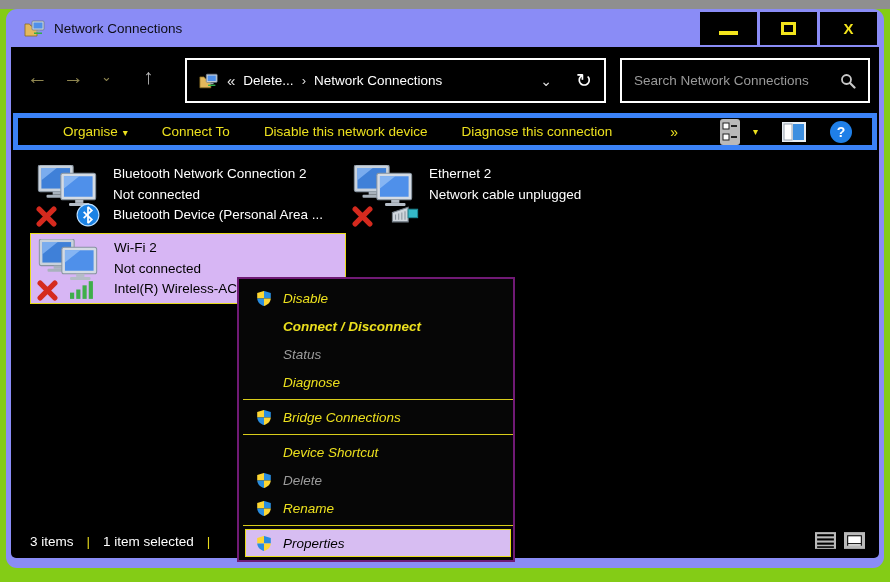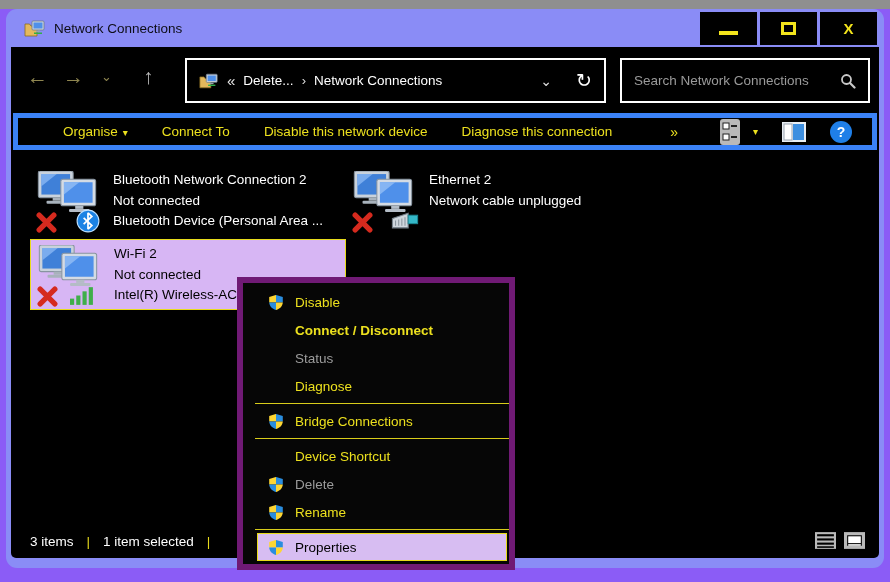--- a/index.html
+++ b/index.html
@@ -1,17 +1,17 @@
 <!DOCTYPE html>
 <html><head>
 <meta charset="utf-8">
 <style>
   * { margin:0; padding:0; box-sizing:border-box; }
   html,body { width:890px; height:582px; background:#000; font-family:"Liberation Sans",sans-serif; }
-  .screen { position:relative; width:890px; height:582px; background:#8b5cf6; overflow:hidden; }
+  .screen { position:relative; width:890px; height:582px; background:#84cc16; overflow:hidden; }
   .top-strip { position:absolute; left:0; top:0; width:890px; height:9px; background:#8f8f8f; }
   .window { position:absolute; left:6px; top:9px; width:878px; height:559px; background:#8a8cf6; border-radius:11px; }
   .titlebar { position:absolute; left:0; top:0; right:0; height:38px; display:flex; align-items:center; }
   .app-icon { margin-left:18px; width:22px; height:19px; }
   .title { margin-left:8px; font-size:13.5px; color:#0d0d16; }
   .controls { position:absolute; top:3px; right:7px; display:flex; gap:3px; }
   .win-btn { width:57px; height:33px; background:#000; display:flex; align-items:center; justify-content:center; cursor:pointer; }
   .glyph-min { width:19px; height:4px; background:#f3e41c; margin-top:8px; }
   .glyph-max { width:15px; height:13px; border:3px solid #f3e41c; }
   .glyph-close { color:#f3e41c; font-weight:700; font-size:15px; }
@@ -34,38 +34,38 @@
 
   .toolbar { position:absolute; left:2px; top:66px; width:864px; height:37px; border:5px solid #3b82f6; display:flex; align-items:center; font-size:13.5px; color:#ece01e;padding-left:17px; }
   .tb-left { display:flex; align-items:center; padding-left:28px; gap:34px; white-space:nowrap; }
   .tb-item { cursor:pointer; }
   .tb-caret { font-size:10px; margin-left:5px; }
   .tb-right { margin-left:auto; display:flex; align-items:center; gap:24px; padding-right:20px; }
   .tb-ovf { font-size:14px; cursor:pointer; margin-right:18px; }
   .view-group { display:flex; align-items:center; gap:8px; cursor:pointer; }
   .help-btn { width:22px; height:22px; border-radius:50%; background:#1f7fe8; color:#fff; font-weight:700; font-size:14px; display:flex; align-items:center; justify-content:center; cursor:pointer; }
 
-  .conn-item { position:absolute; width:316px; height:71px; display:flex; padding:3px 6px; cursor:pointer;margin-top:6px; }
+  .conn-item { position:absolute; width:316px; height:71px; display:flex; padding:3px 6px; cursor:pointer; }
   .conn-item.selected { background:#d7b6f4; border:1px solid #e8dc1c; }
   .conn-icon { position:relative; width:68px; height:64px; flex:none; }
   .mon-svg { position:absolute; left:0; top:2px; width:62px; height:43px; }
   .redx-svg { position:absolute; left:0; bottom:0; width:21px; height:21px; }
   .badge { position:absolute; }
   .badge-bt { right:4px; bottom:0; width:24px; height:24px; }
   .badge-eth { right:0; bottom:2px; width:30px; height:21px; }
   .badge-wifi { right:10px; bottom:2px; width:25px; height:19px; }
   .conn-text { padding:1px 0 0 9px; font-size:13.5px; line-height:20.5px; color:#fff; white-space:nowrap; overflow:hidden; }
   .conn-item.selected .conn-text { color:#000; }
 
   .statusbar { position:absolute; left:0; bottom:0; width:100%; height:34px; display:flex; align-items:center; padding-left:19px; font-size:13.5px; color:#fff; gap:13px; }
   .sb-sep { color:#e8dc1c; }
   .sb-icons { position:absolute; right:14px; bottom:9px; display:flex; gap:8px; }
   .sb-ico { width:21px; height:17px; cursor:pointer; }
 
-  .context-menu { position:absolute; left:237px; top:277px; width:278px; background:#060606; border:6px solid #701a75; padding:5px 0 3px 12px; z-index:50; }
+  .context-menu { position:absolute; left:237px; top:277px; width:278px; background:#060606; border:2px solid #701a75; padding:5px 0 3px 4px; z-index:50;font-style:italic; }
   .menu-item { height:28px; display:flex; align-items:center; padding-left:12px; font-size:13.5px; color:#ece01e; cursor:pointer; }
   .mi-shield { width:28px; flex:none; display:flex; align-items:center; }
   .shield-svg { width:18px; height:17px; }
   .menu-item.bold { font-weight:700; }
   .menu-item.disabled { color:#9c9c9c; cursor:default; }
   .menu-item.highlight { background:#d7bdf2; border:1px solid #e8dc1c; color:#000; margin:0 2px; padding-left:9px; }
   .menu-sep { height:1px; background:#d8cc1a; margin:3px 0; }
 </style>
 </head>
 <body>

